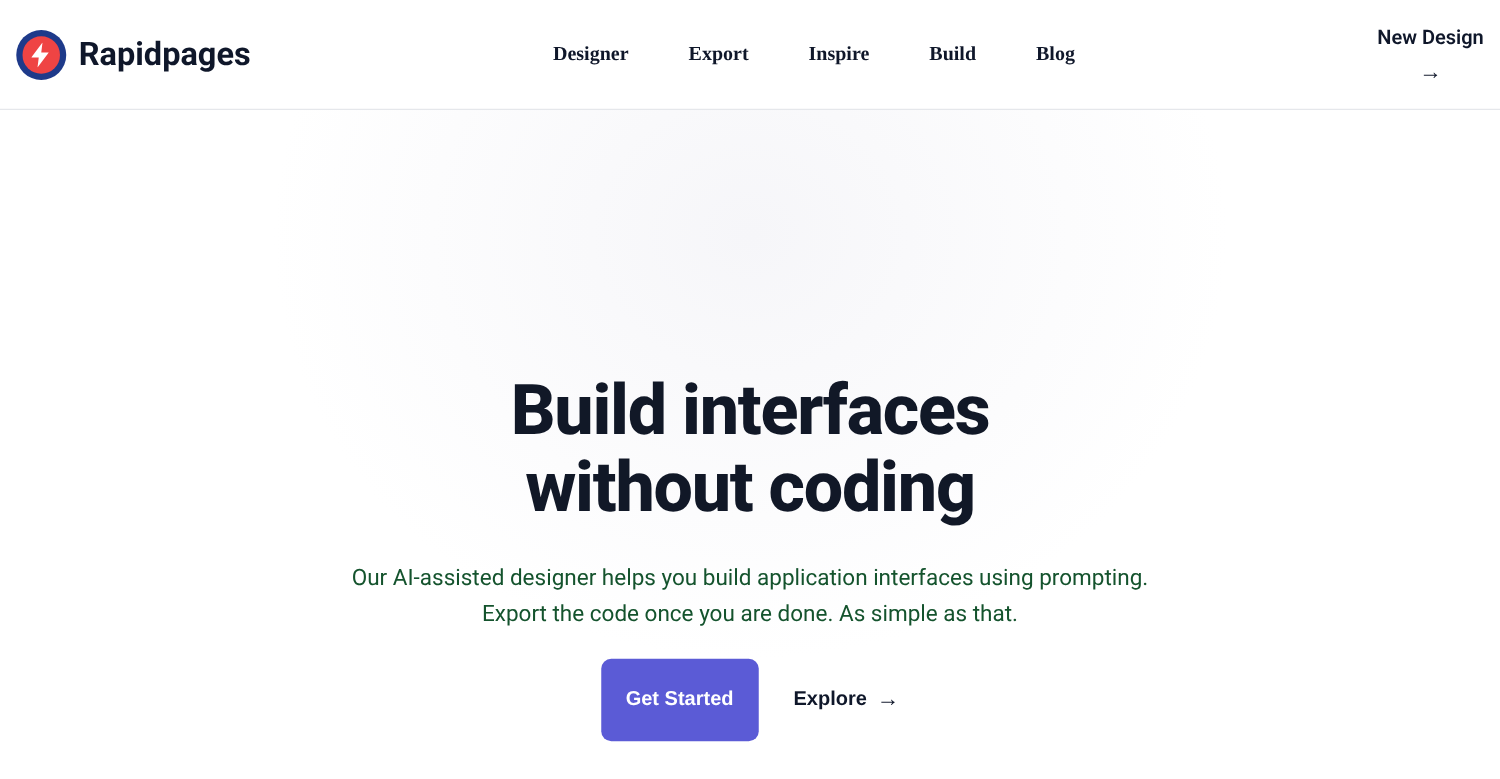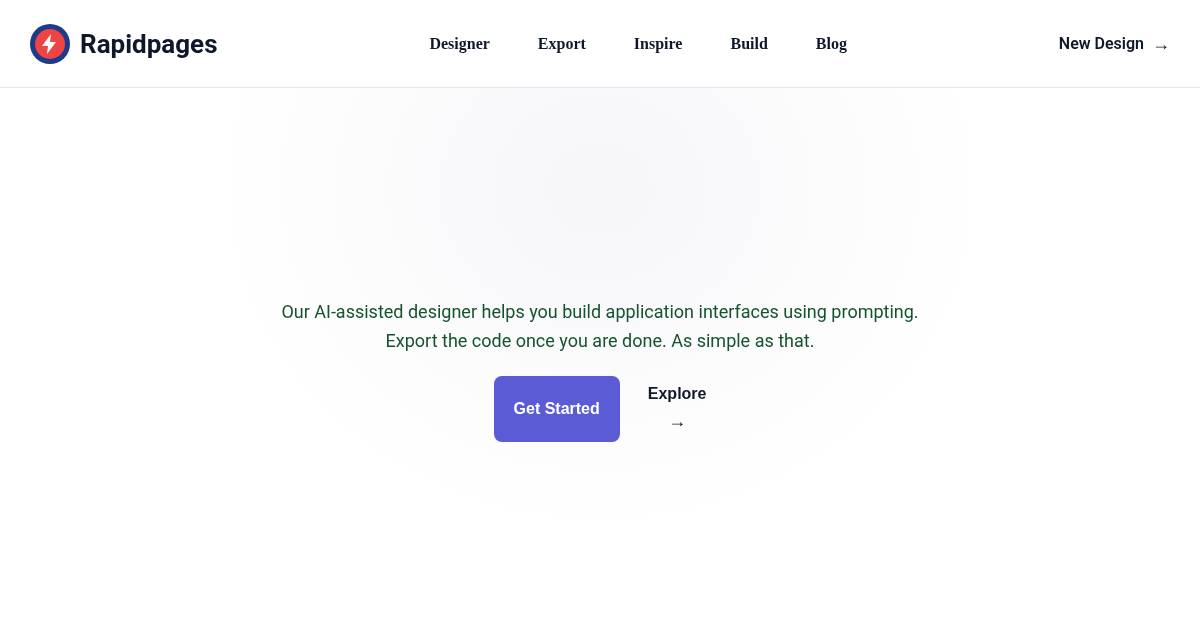--- a/index.html
+++ b/index.html
@@ -11,21 +11,21 @@
       font-family: -apple-system, BlinkMacSystemFont, 'Segoe UI', Roboto, 'Helvetica Neue', Arial, sans-serif;
       background: #ffffff;
       width: 1200px;
       height: 623px;
       overflow: hidden;
     }
     .header {
       display: flex;
       align-items: center;
       justify-content: space-between;
-      padding: 20px 30px;
+      padding: 20px 13px;
       border-bottom: 1px solid #e5e7eb;
       height: 88px;
     }
     .logo-wrap {
       display: flex;
       align-items: center;
       gap: 10px;
     }
     .logo-icon {
       width: 40px;
@@ -69,20 +69,21 @@
       font-family: Liberation Serif, serif;
     }
     .cta {
       display: flex;
       align-items: center;
       gap: 8px;
       font-size: 16px;
       font-weight: 600;
       color: #0f172a;
       cursor: pointer;
+      flex-direction: column;
     }
     .arrow {
       font-size: 18px;
     }
     .hero {
       text-align: center;
       padding-top: 210px;
       position: relative;
     }
     .bg-gradient {
@@ -132,21 +133,20 @@
     .btn-secondary {
       display: flex;
       align-items: center;
       gap: 8px;
       font-size: 16px;
       font-weight: 600;
       color: #0f172a;
       cursor: pointer;
       background: none;
       border: none;
-      flex-direction: column;
     }
   </style>
 </head>
 <body>
 
 <header class="header">
   <div class="logo-wrap">
     <div class="logo-icon">
       <div class="logo-inner">
         <svg class="bolt" width="16" height="20" viewBox="0 0 16 20" fill="none">
@@ -166,20 +166,24 @@
   </nav>
 
   <div class="cta">
     <span>New Design</span>
     <span class="arrow">→</span>
   </div>
 </header>
 
 <section class="hero">
   <div class="bg-gradient"></div>
+  <h1 class="hero-title">
+    <span>Build interfaces</span><br>
+    <span>without coding</span>
+  </h1>
   <p class="hero-subtitle">Our AI-assisted designer helps you build application interfaces using prompting. Export the code once you are done. As simple as that.</p>
   <div class="hero-buttons">
     <button class="btn-primary">Get Started</button>
     <button class="btn-secondary">
       <span>Explore</span>
       <span class="arrow">→</span>
     </button>
   </div>
 </section>
 

